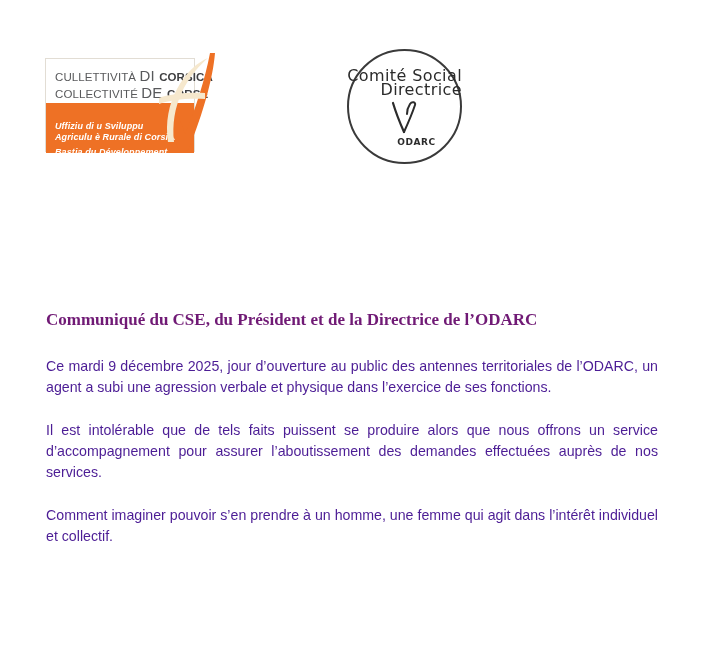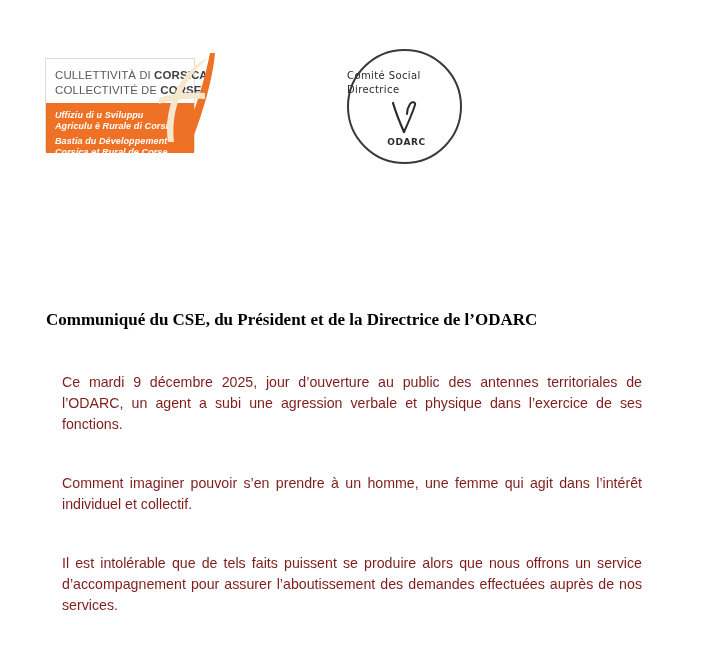--- a/index.html
+++ b/index.html
@@ -64,32 +64,32 @@
     font-size: 11.5px;
     letter-spacing: 0.1px;
     line-height: 15px;
     white-space: nowrap;
   }
   .cdc-line .b {
     font-weight: bold;
     color: #3f3f41;
   }
   .cdc-line .sm {
-    font-size: 11px;
+    font-size: 15px;
     letter-spacing: 0.2px;
   }
   .cdc-band {
     position: absolute;
     left: 0;
     top: 44px;
     width: 100%;
     height: 50px;
     background: #ee7125;
     box-sizing: border-box;
-    padding: 7px 0 0 9px;
+    padding: 18px 0 0 9px;
   }
   .cdc-band-line {
     color: #ffffff;
     font-family: "Liberation Sans", sans-serif;
     font-size: 9px;
     font-weight: bold;
     font-style: italic;
     line-height: 10.5px;
     letter-spacing: 0.1px;
     white-space: nowrap;
@@ -119,37 +119,37 @@
     height: 115px;
     border: 2px solid #3a3a3a;
     border-radius: 50%;
     box-sizing: border-box;
   }
   .cse-text {
     position: absolute;
     left: 0;
     top: 20px;
     width: 115px;
-    text-align: left;
+    text-align: right;
     color: #2b2b2b;
     font-family: "DejaVu Sans", sans-serif;
-    font-size: 10px;
+    font-size: 16px;
     line-height: 14px;
     letter-spacing: 0.4px;
   }
   .cse-check {
     position: absolute;
     left: 40px;
     top: 52px;
     width: 36px;
     height: 34px;
   }
   .cse-odarc {
     position: absolute;
-    left: 2px;
+    left: 12px;
     top: 88px;
     width: 115px;
     text-align: center;
     color: #2b2b2b;
     font-family: "DejaVu Sans", sans-serif;
     font-size: 9px;
     font-weight: bold;
     letter-spacing: 0.6px;
   }
 
@@ -166,31 +166,31 @@
     font-weight: bold;
     font-size: 17px;
     color: #000000;
     margin: 0 0 0 0;
     padding-top: 21px;
   }
   .title {
     font-family: "Liberation Serif", serif;
     font-weight: bold;
     font-size: 17px;
-    color: #000000;
+    color: #701a75;
     margin: 0;
     padding-top: 55px;
   }
   .para {
     font-family: "Liberation Sans", sans-serif;
     font-size: 14.2px;
     line-height: 21px;
-    color: #7f1d1d;
+    color: #4c1d95;
     text-align: justify;
-    margin: 16px;
+    margin: 0;
     padding-top: 22px;
   }
   .para.first { padding-top: 26px; }
 </style>
 </head>
 <body>
 
 <div class="page">
 
   <div class="header">
@@ -231,17 +231,17 @@
         </svg>
       </div>
       <div class="cse-odarc">ODARC</div>
     </div>
 
   </div>
 
   <div class="doc">
     <h1 class="title">Communiqué du CSE, du Président et de la Directrice de l’ODARC</h1>
     <p class="para first">Ce mardi 9 décembre 2025, jour d’ouverture au public des antennes territoriales de l’ODARC, un agent a subi une agression verbale et physique dans l’exercice de ses fonctions.</p>
+    <p class="para">Il est intolérable que de tels faits puissent se produire alors que nous offrons un service d’accompagnement pour assurer l’aboutissement des demandes effectuées auprès de nos services.</p>
     <p class="para">Comment imaginer pouvoir s’en prendre à un homme, une femme qui agit dans l’intérêt individuel et collectif.</p>
-    <p class="para">Il est intolérable que de tels faits puissent se produire alors que nous offrons un service d’accompagnement pour assurer l’aboutissement des demandes effectuées auprès de nos services.</p>
   </div>
 
 </div>
 
 </body></html>

